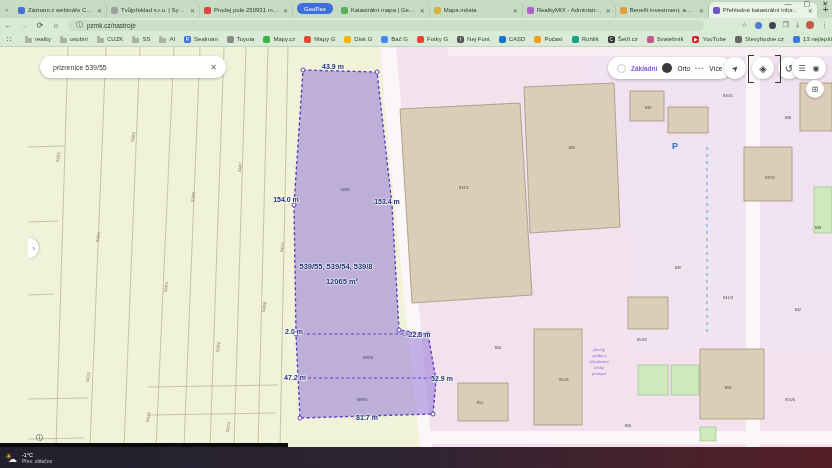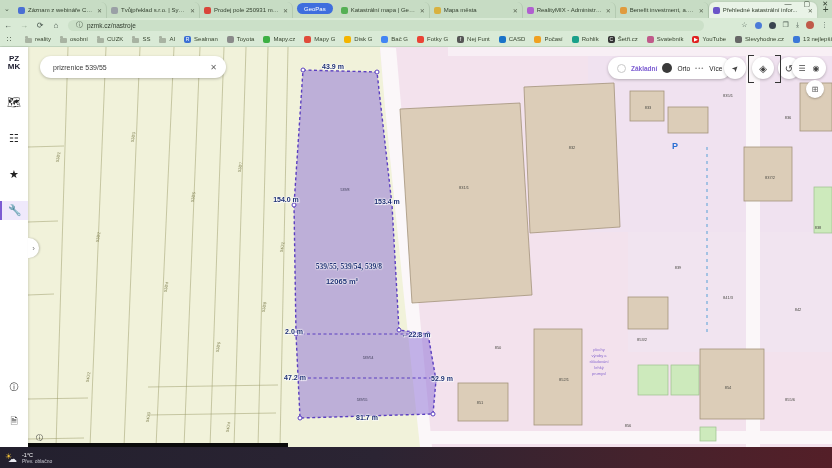--- a/index.html
+++ b/index.html
@@ -392,21 +392,21 @@
 
     <div class="measure" style="left: 305px; top: 19px; position: absolute;">43.9 m</div>
         <div class="measure" style="left: 258px; top: 152px; position: absolute;">154.0 m</div>
         <div class="measure" style="left: 359px; top: 154px; position: absolute;">153.4 m</div>
         <div class="measure" style="left: 266px; top: 284px; position: absolute;">2.0 m</div>
         <div class="measure" style="left: 388px; top: 287px; position: absolute;">←22.8 m</div>
         <div class="measure" style="left: 267px; top: 330px; position: absolute;">47.2 m</div>
         <div class="measure" style="left: 414px; top: 331px; position: absolute;">52.9 m</div>
         <div class="measure" style="left: 339px; top: 370px; position: absolute;">81.7 m</div>
       </div>
-    <div class="parcel-ids" style="left:321px;top:219px;font-family:Liberation Serif, serif;">539/55, 539/54, 539/8</div>
+    <div class="parcel-ids" style="left:308px;top:219px;">539/55, 539/54, 539/8</div>
     <div class="parcel-ids" style="left:314px;top:234px;">12065 m²</div>
 
     <div>
 
     <div class="plabel" style="left: 317px; top: 143px; position: absolute;">539/8</div>
         <div class="plabel" style="left: 340px; top: 311px; position: absolute;">539/54</div>
         <div class="plabel" style="left: 334px; top: 353px; position: absolute;">539/55</div>
       </div>
     <div>
 
@@ -449,38 +449,20 @@
       <div class="note-line">plochy</div>
           <div class="note-line">výroby a</div>
           <div class="note-line">skladování</div>
           <div class="note-line">lehký</div>
           <div class="note-line">průmysl</div>
         </div>
     </div>
     <div class="p-marker">P</div>
   </div>
 
-  <div class="appbar">
-    <div class="logo">
-      <div>PZ</div>
-      <div>MK</div>
-    </div>
-    <div class="sb-icons">
-
-    <div class="sbi">🗺</div>
-        <div class="sbi">☷</div>
-        <div class="sbi">★</div>
-        <div class="sbi active">🔧</div>
-      </div>
-    <div class="sb-bottom">
-
-    <div class="sbi" style="font-size:9px;">ⓘ</div>
-        <div class="sbi" style="font-size:9px;">🗎</div>
-      </div>
-  </div>
   <div class="expander">›</div>
 
   <div class="search-pill">
     <span class="search-text">prizrenice 539/55</span>
     <span class="search-clear">✕</span>
   </div>
 
   <div class="basemap-pill">
     <span class="bm-ring"></span>
     <span class="bmp-label sel">Základní</span>

